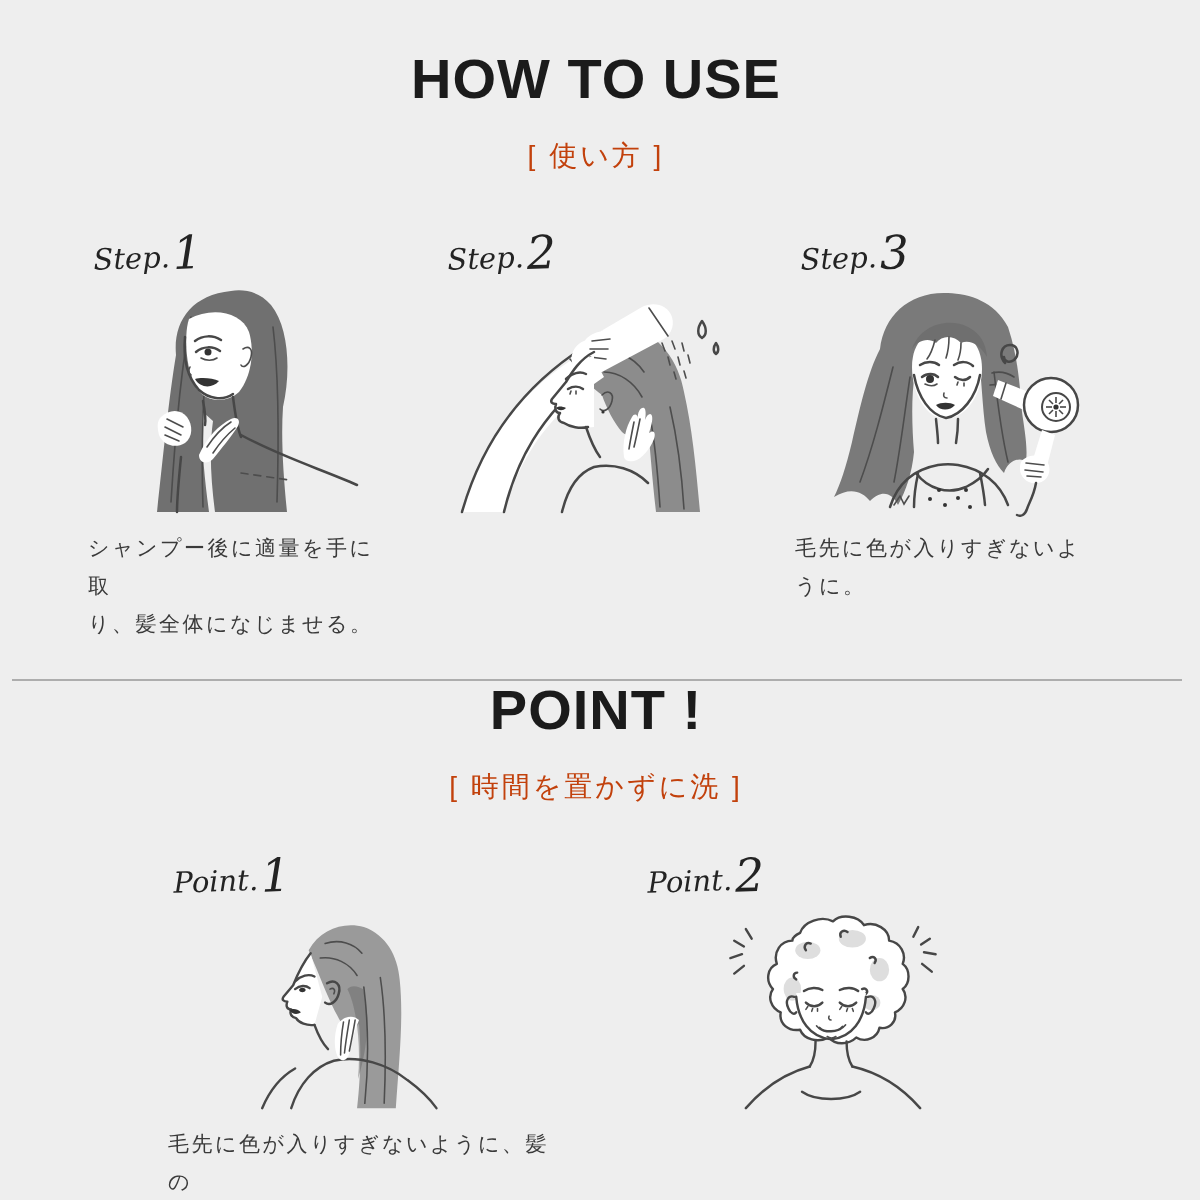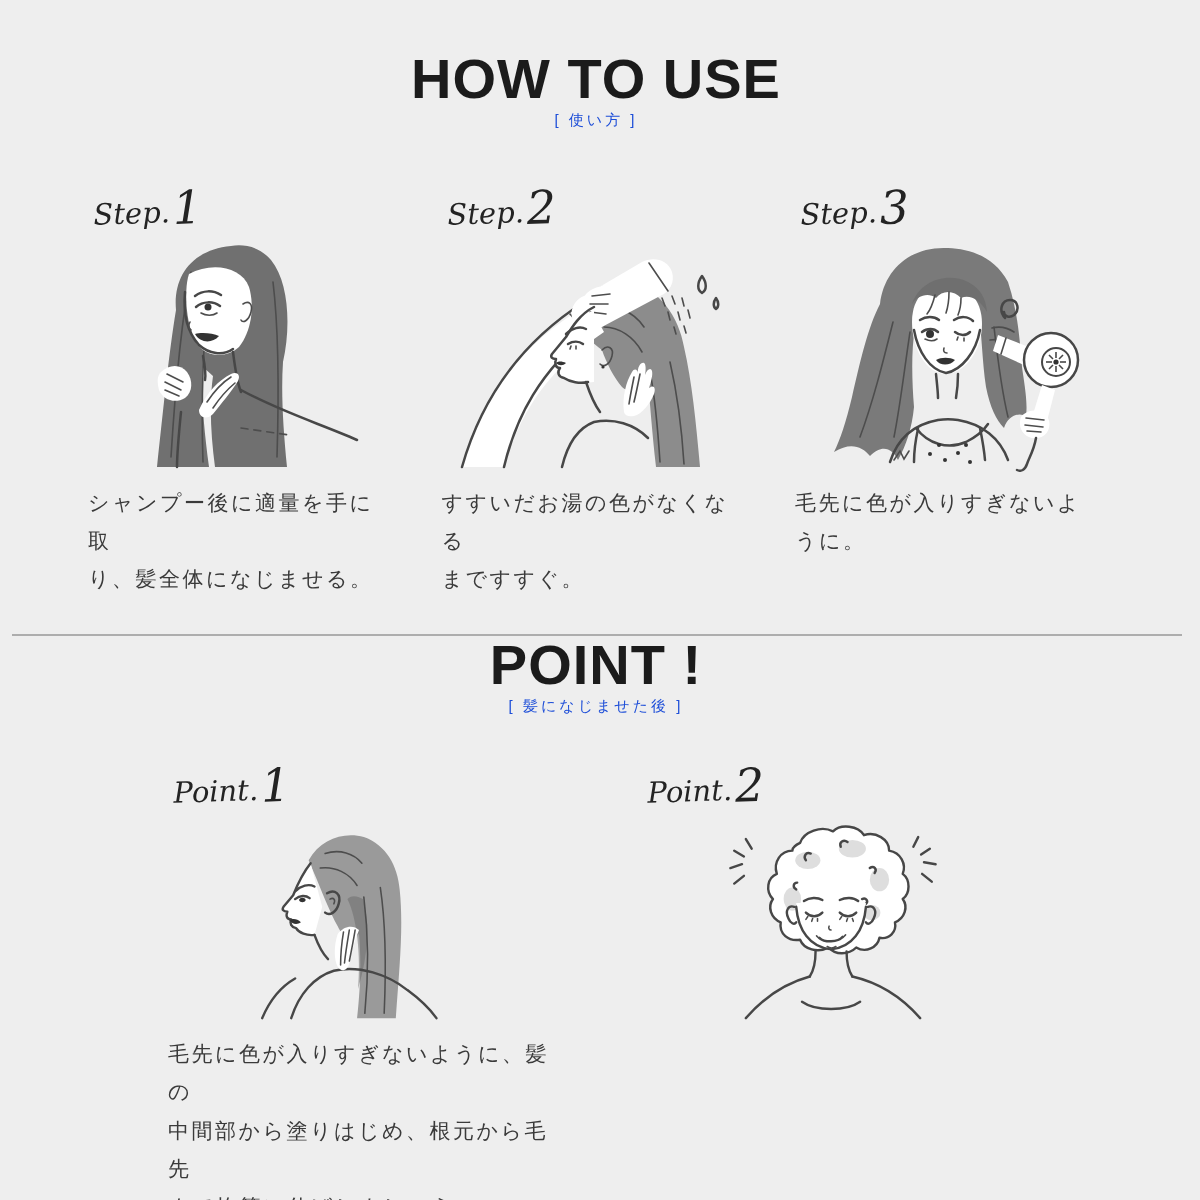--- a/index.html
+++ b/index.html
@@ -17,24 +17,24 @@
     text-align:center;
     font-size:56px;
     font-weight:700;
     letter-spacing:1px;
     color:#1b1b1b;
     line-height:1.05;
     margin:0;
   }
   .sec-subtitle{
     text-align:center;
-    font-size:15px;
+    font-size:28px;
     letter-spacing:3px;
-    color:#1d4ed8;
-    margin-top:2px;
+    color:#c2410c;
+    margin-top:28px;
   }
 
   
   .steps-row{
     display:flex;
     justify-content:space-between;
     padding:0 92px 0 88px;
     margin-top:42px;
   }
   .step-col{width:305px;}
@@ -181,22 +181,20 @@
             <path class="thin" d="M158,118 C164,112 170,116 168,124 C166,132 160,136 156,132"></path>
             <circle cx="159" cy="135" r="1.6" class="dark"></circle>
 
             <path class="ln" d="M142,150 C146,162 150,172 156,180"></path>
             <path class="ln" d="M118,235 C124,210 134,196 150,190 C170,186 190,192 204,206"></path>
 
             <path class="skin" stroke="#474747" stroke-width="2.5" d="M180,180 C178,165 182,150 188,140 C190,136 194,137 194,142 C193,135 197,130 200,131 C202,132 202,138 201,143 C203,137 207,135 208,139 C209,143 207,150 205,156 C210,152 212,156 210,162 C206,172 198,182 190,184 C185,185 181,184 180,180 Z"></path>
             <path class="thin" d="M190,145 C188,155 186,165 185,172 M196,142 C194,152 192,162 190,170"></path>
           </svg>
         </figure>
-        <div class="caption">すすいだお湯の色がなくなる
-まですすぐ。</div>
       </div>
 
       <div class="step-col">
         <div class="hand-label">
           <span>Step.</span>
             <span class="num">3</span>
         </div>
         <figure class="fig">
           <svg width="300" height="240" viewBox="0 0 300 240">
 
@@ -260,21 +258,21 @@
         <div class="caption">毛先に色が入りすぎないように。</div>
       </div>
 
     </div>
   </div>
 
   <hr class="divider">
 
   <div class="sec-point">
     <h1 class="sec-title">POINT !</h1>
-    <div class="sec-subtitle">[ 髪になじませた後 ]</div>
+    <div class="sec-subtitle">[ 時間を置かずに洗 ]</div>
 
     <div class="points-row">
 
       <div class="point-col">
         <div class="hand-label">
           <span>Point.</span>
             <span class="num">1</span>
         </div>
         <figure class="fig">
           <svg width="260" height="213" viewBox="0 0 260 220">

